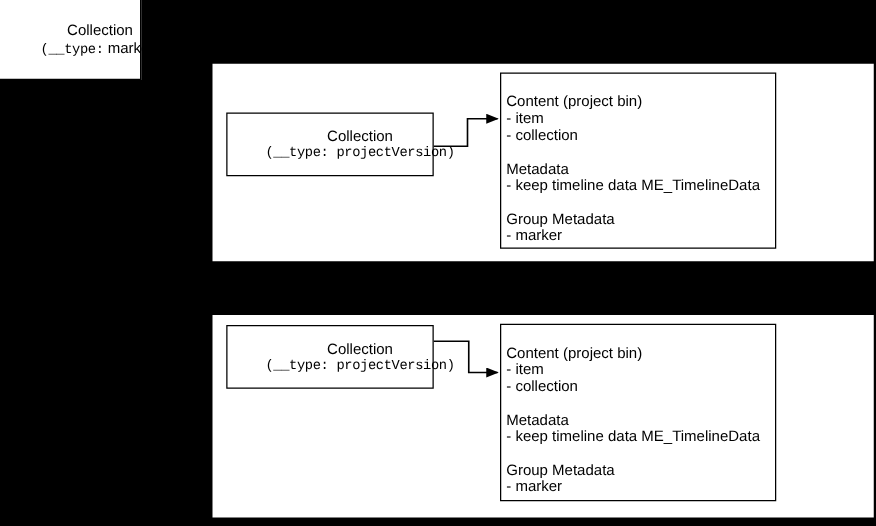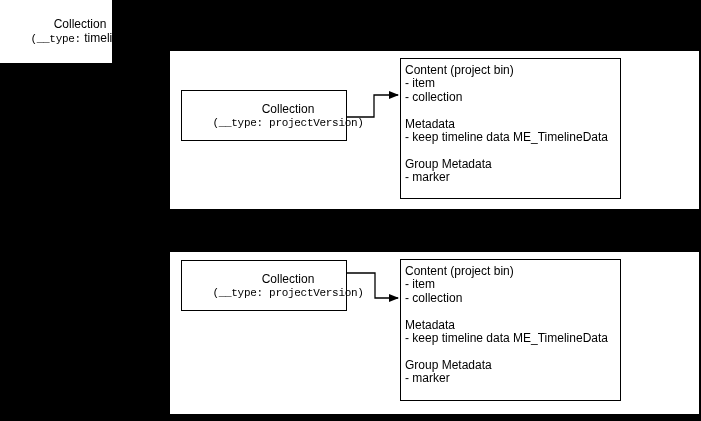--- a/index.html
+++ b/index.html
@@ -19,39 +19,39 @@
     text-align:center;font-size:12px;line-height:14px;
   }
   .typeline{
     white-space:pre;
     font-family:"Liberation Mono","DejaVu Sans Mono",monospace;
     font-size:11px;letter-spacing:-0.3px;
   }
   .typeline .sans{
     font-family:"Liberation Sans",sans-serif;font-size:12px;letter-spacing:0;
   }
-  .content{font-size:12px;padding:5px 3px 0 4px;}
+  .content{font-size:12px;padding:16px 3px 0 4px;}
   .cline{height:13.4px;line-height:13.4px;white-space:nowrap;}
   #box-a{left:-1px;top:-1px;width:114px;height:65px;}
   #panel-1{left:170px;top:51px;width:529px;height:158px;}
   #panel-2{left:170px;top:252px;width:529px;height:162px;}
   #cbox-1{left:181px;top:90px;width:166px;height:51px;}
   #cbox-2{left:181px;top:260px;width:166px;height:51px;}
   #content-1{left:400px;top:58px;width:221px;height:141px;}
   #content-2{left:400px;top:259px;width:221px;height:142px;}
   svg.connectors{position:absolute;left:0;top:0;pointer-events:none;}
 </style>
 </head>
 <body>
 
 <div>
 
   <div class="node collection" id="box-a">
     <div>Collection</div>
-    <div class="typeline"><span>(__type:</span><span class="sans"> timeline)</span></div>
+    <div class="typeline"><span>(__type:</span><span class="sans"> marker)</span></div>
   </div>
 
   <div class="panel" id="panel-1"></div>
   <div class="node collection" id="cbox-1">
     <div>Collection</div>
     <div class="typeline">(__type: projectVersion)</div>
   </div>
   <div class="node content" id="content-1">
     <div class="cline">Content (project bin)</div>
     <div class="cline">- item</div>

